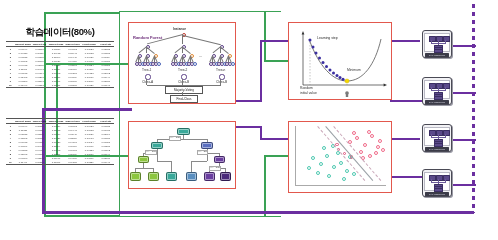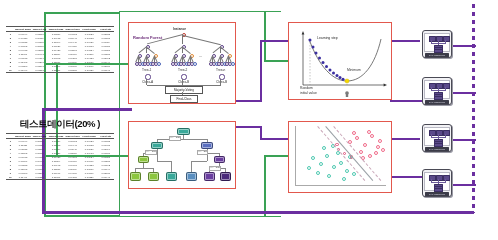--- a/index.html
+++ b/index.html
@@ -101,20 +101,21 @@
   <div class="ln purple" style="left:42px;top:108px;width:90px;height:2.6px;"></div>
 
   <div class="dotline" style="left:472px;top:4px;height:209px;"></div>
 
   <div class="ln purple" style="left:446px;top:45px;width:30px;height:2.4px;"></div>
   <div class="ln purple" style="left:446px;top:92px;width:30px;height:2.4px;"></div>
   <div class="ln purple" style="left:446px;top:139px;width:30px;height:2.4px;"></div>
   <div class="ln purple" style="left:446px;top:184px;width:30px;height:2.4px;"></div>
 
   <div class="tblwrap" style="left:6px;top:26px;width:108px;">
+    <div class="tbl-title">학습데이터(80%)</div>
     <table class="mini">
       <thead>
           <tr id="train-head">
             <th style="width: 8%;"></th>
             <th>Wavelet-mean</th>
             <th>Wavelet-std</th>
             <th>Wavelet-max</th>
             <th>Wavelet-min</th>
             <th>Hurst-mean</th>
             <th>Hurst-std</th>
@@ -209,21 +210,20 @@
             <td>1.13871</td>
             <td>0.21387</td>
             <td>0.10727</td>
             <td>0.06747</td>
           </tr>
         </tbody>
     </table>
   </div>
 
   <div class="tblwrap" style="left:6px;top:118px;width:108px;">
-    <div class="tbl-title">테스트데이터(20% )</div>
     <table class="mini">
       <thead>
           <tr id="test-head">
             <th style="width: 8%;"></th>
             <th>Wavelet-mean</th>
             <th>Wavelet-std</th>
             <th>Wavelet-max</th>
             <th>Wavelet-min</th>
             <th>Hurst-mean</th>
             <th>Hurst-std</th>

